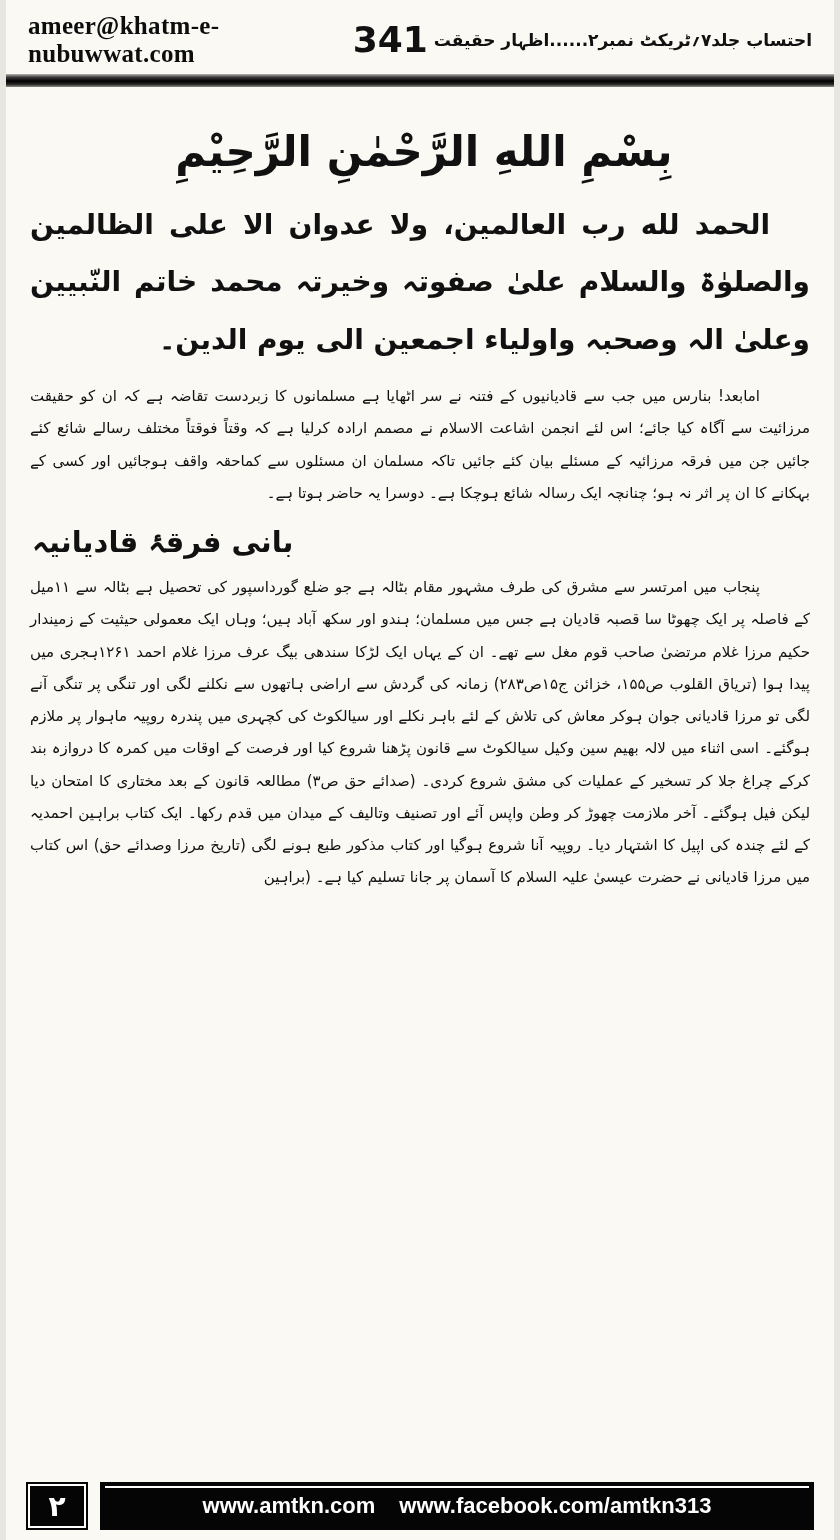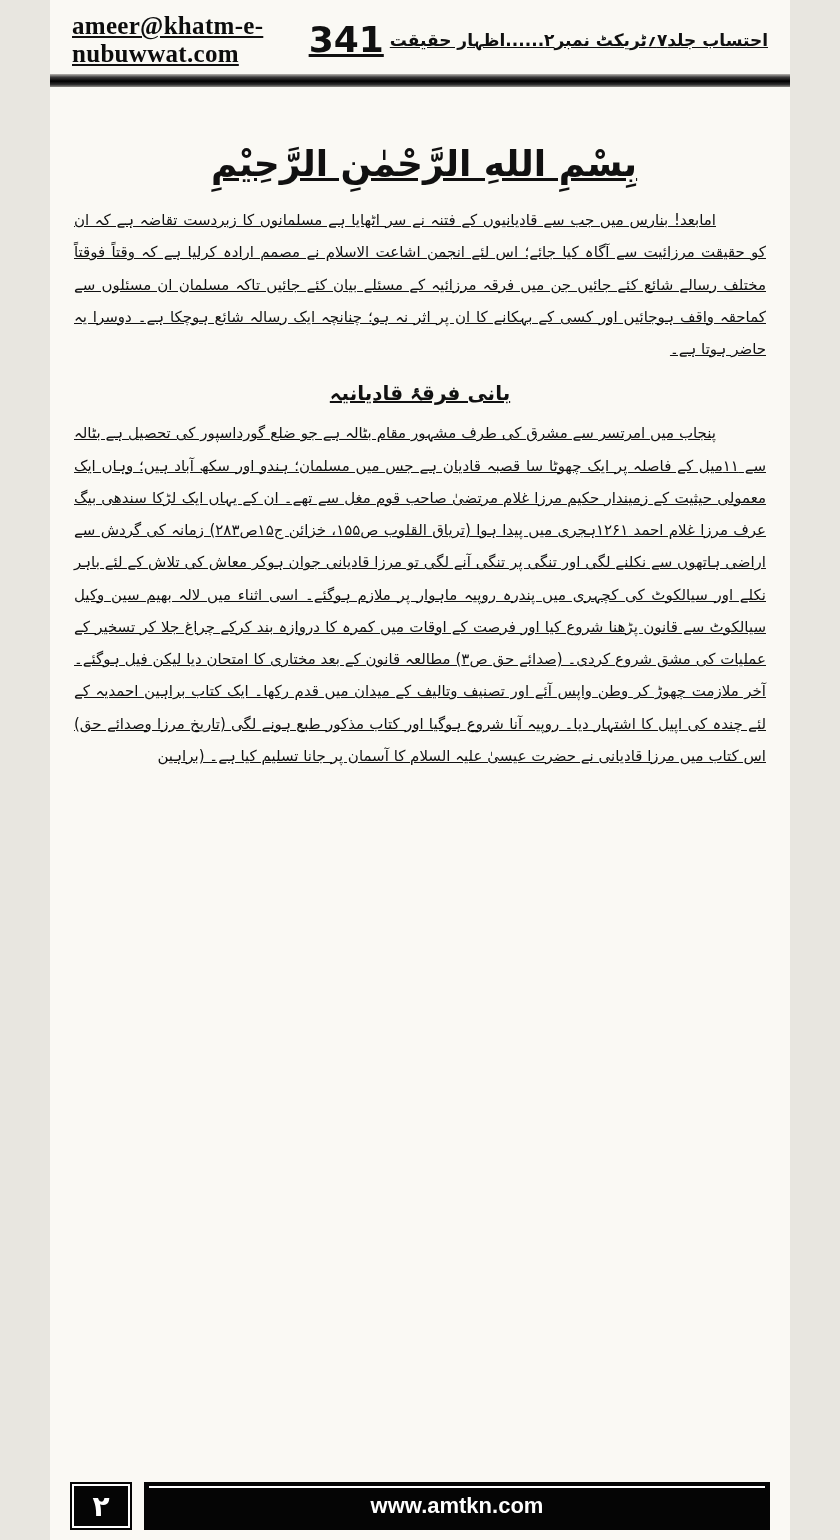--- a/index.html
+++ b/index.html
@@ -1,30 +1,29 @@
 <!DOCTYPE html>
 <html lang="ur"><head>
 <meta charset="utf-8">
 <style>
   html, body {
     margin: 0;
     padding: 0;
     background: #e8e6e0;
   }
   .page {
-    width: 740px;
+    width: 828px;
     height: 1540px;
     margin: 0 auto;
     background: #faf9f4;
     color: #111;
     font-family: "DejaVu Sans", sans-serif;
     position: relative;
     overflow: hidden;
     box-sizing: border-box;
-    text-decoration: underline;
   }
   
   .header {
     display: flex;
     justify-content: space-between;
     align-items: center;
     direction: ltr;
     padding: 12px 22px 2px 22px;
   }
   .header-email {
@@ -48,23 +47,23 @@
   }
   .header-rule {
     height: 13px;
     margin: 4px 0 0 0;
     background: linear-gradient(to bottom, #b9b7b2 0%, #3a3a3a 25%, #000 55%, #2a2a2a 80%, #8f8d88 100%);
   }
   
   .bismillah {
     direction: rtl;
     text-align: center;
-    font-size: 36px;
+    font-size: 42px;
     font-weight: 700;
-    margin: 56px 0 20px 0;
+    margin: 40px 0 20px 0;
     letter-spacing: 1px;
     padding-left: 8px;
   }
   
   .arabic-praise {
     direction: rtl;
     text-align: justify;
     font-size: 28px;
     font-weight: 700;
     line-height: 2.05;
@@ -75,22 +74,22 @@
   .para {
     direction: rtl;
     text-align: justify;
     font-size: 15px;
     line-height: 2.15;
     margin: 12px 24px 0 24px;
     text-indent: 50px;
   }
   .section-heading {
     direction: rtl;
-    text-align: center;
-    font-size: 20px;
+    text-align: left;
+    font-size: 29px;
     font-weight: 700;
     margin: 16px 26px 2px 26px;
   }
   
   .footer {
     position: absolute;
     left: 0;
     right: 0;
     bottom: 10px;
     height: 48px;
@@ -143,27 +142,29 @@
   <div class="header">
     <span class="header-email">ameer@khatm-e-nubuwwat.com</span>
     <span class="header-page-num">341</span>
     <span class="header-title">احتساب جلد۷؍ٹریکٹ نمبر۲......اظہار حقیقت</span>
   </div>
 
   <div class="header-rule"></div>
 
   <div class="bismillah">بِسْمِ اللهِ الرَّحْمٰنِ الرَّحِیْمِ</div>
 
+  <div class="arabic-praise">الحمد لله رب العالمین، ولا عدوان الا علی الظالمین والصلوٰۃ والسلام علیٰ صفوتہ وخیرتہ محمد خاتم النّبیین وعلیٰ الہ وصحبہ واولیاء اجمعین الی یوم الدین۔</div>
 
   <div class="para">امابعد! بنارس میں جب سے قادیانیوں کے فتنہ نے سر اٹھایا ہے مسلمانوں کا زبردست تقاضہ ہے کہ ان کو حقیقت مرزائیت سے آگاہ کیا جائے؛ اس لئے انجمن اشاعت الاسلام نے مصمم ارادہ کرلیا ہے کہ وقتاً فوقتاً مختلف رسالے شائع کئے جائیں جن میں فرقہ مرزائیہ کے مسئلے بیان کئے جائیں تاکہ مسلمان ان مسئلوں سے کماحقہ واقف ہوجائیں اور کسی کے بہکانے کا ان پر اثر نہ ہو؛ چنانچہ ایک رسالہ شائع ہوچکا ہے۔ دوسرا یہ حاضر ہوتا ہے۔</div>
 
   <div class="section-heading">بانی فرقۂ قادیانیہ</div>
 
   <div class="para">پنجاب میں امرتسر سے مشرق کی طرف مشہور مقام بٹالہ ہے جو ضلع گورداسپور کی تحصیل ہے بٹالہ سے ۱۱میل کے فاصلہ پر ایک چھوٹا سا قصبہ قادیان ہے جس میں مسلمان؛ ہندو اور سکھ آباد ہیں؛ وہاں ایک معمولی حیثیت کے زمیندار حکیم مرزا غلام مرتضیٰ صاحب قوم مغل سے تھے۔ ان کے یہاں ایک لڑکا سندھی بیگ عرف مرزا غلام احمد ۱۲۶۱ہجری میں پیدا ہوا (تریاق القلوب ص۱۵۵، خزائن ج۱۵ص۲۸۳) زمانہ کی گردش سے اراضی ہاتھوں سے نکلنے لگی اور تنگی پر تنگی آنے لگی تو مرزا قادیانی جوان ہوکر معاش کی تلاش کے لئے باہر نکلے اور سیالکوٹ کی کچہری میں پندرہ روپیہ ماہوار پر ملازم ہوگئے۔ اسی اثناء میں لالہ بھیم سین وکیل سیالکوٹ سے قانون پڑھنا شروع کیا اور فرصت کے اوقات میں کمرہ کا دروازہ بند کرکے چراغ جلا کر تسخیر کے عملیات کی مشق شروع کردی۔ (صدائے حق ص۳) مطالعہ قانون کے بعد مختاری کا امتحان دیا لیکن فیل ہوگئے۔ آخر ملازمت چھوڑ کر وطن واپس آئے اور تصنیف وتالیف کے میدان میں قدم رکھا۔ ایک کتاب براہین احمدیہ کے لئے چندہ کی اپیل کا اشتہار دیا۔ روپیہ آنا شروع ہوگیا اور کتاب مذکور طبع ہونے لگی (تاریخ مرزا وصدائے حق) اس کتاب میں مرزا قادیانی نے حضرت عیسیٰ علیہ السلام کا آسمان پر جانا تسلیم کیا ہے۔ (براہین</div>
 
   <div class="footer">
     <div class="footer-num">۲</div>
     <div class="footer-bar">
       <span>www.amtkn.com</span>
+      <span>www.facebook.com/amtkn313</span>
     </div>
   </div>
 
 </div>
 
 </body></html>

